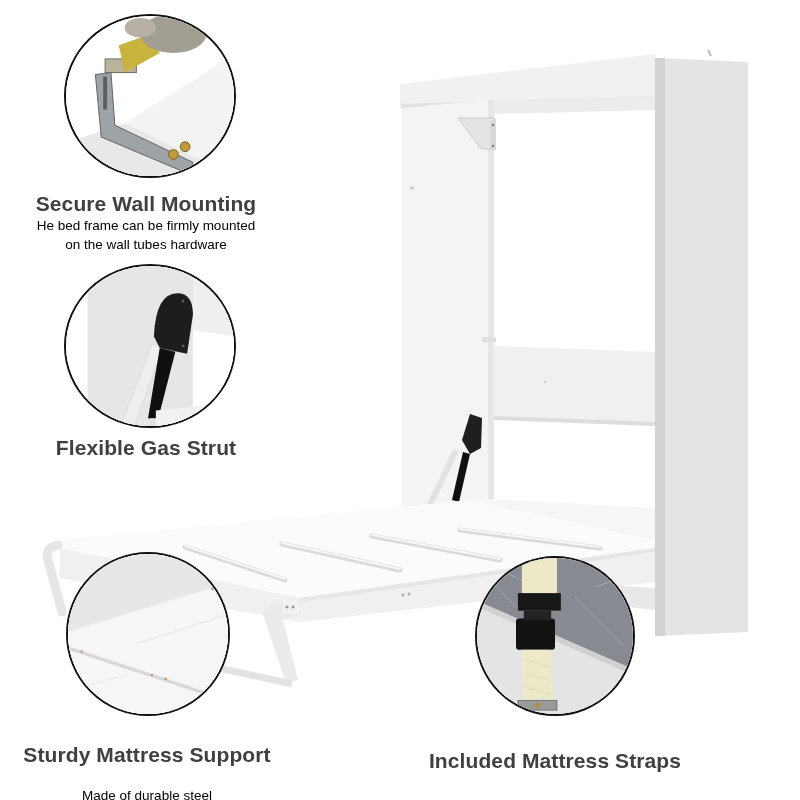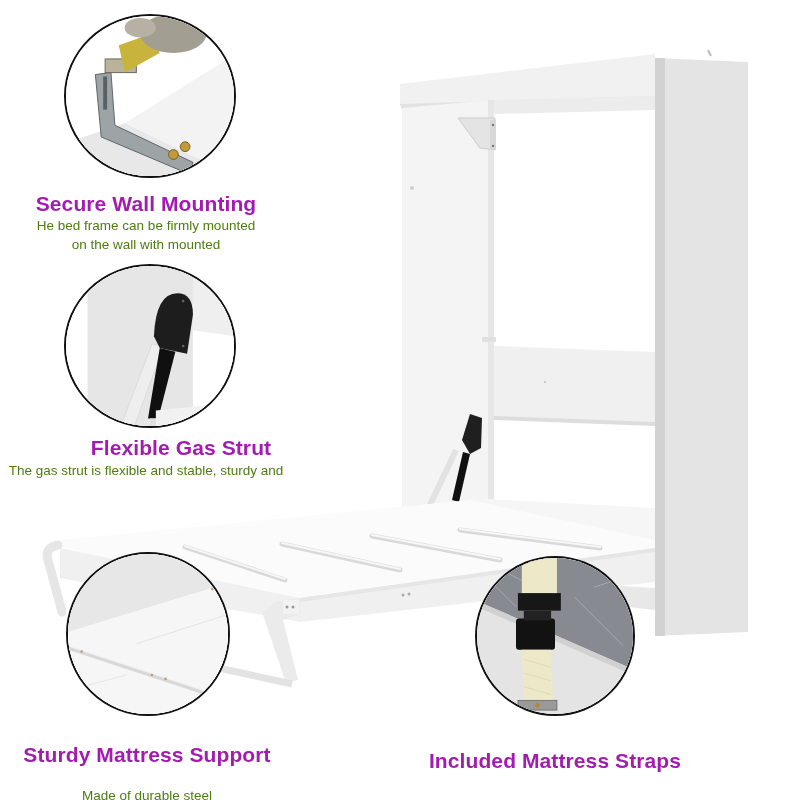--- a/index.html
+++ b/index.html
@@ -1,20 +1,20 @@
 <!DOCTYPE html>
 <html><head>
   <meta charset="utf-8">
   <style>
     html, body { margin: 0; padding: 0; background: #ffffff; }
     body { width: 800px; height: 800px; position: relative; overflow: hidden;
            font-family: "Liberation Sans", sans-serif; color: #111; }
-    .feature-title { position: absolute; font-weight: bold; font-size: 21px; color: #a21caf;
+    .feature-title { position: absolute; font-weight: bold; font-size: 21px; color: #404040;
                      text-align: center; white-space: nowrap; letter-spacing: 0.1px; }
-    .feature-desc { position: absolute; font-size: 13.5px; color: #4d7c0f; text-align: center;
+    .feature-desc { position: absolute; font-size: 13.5px; color: #000000; text-align: center;
                     line-height: 19px; white-space: nowrap; }
     .inset { position: absolute; border-radius: 50%; border: 2px solid #111; overflow: hidden;
              background: #fff; box-sizing: border-box; }
     .inset svg { width: 100%; height: 100%; display: block; }
     svg.product { position: absolute; left: 0; top: 0; }
   </style>
 </head>
 <body>
 
 <svg class="product" width="800" height="800" viewBox="0 0 800 800">
@@ -98,44 +98,43 @@
     <ellipse cx="110" cy="18" rx="34" ry="20" fill="#a39e92"></ellipse>
     <ellipse cx="76" cy="12" rx="16" ry="10" fill="#b6b1a4"></ellipse>
 
     <circle cx="110" cy="142" r="5" fill="#c09a3c" stroke="#7d5e1e"></circle>
     <circle cx="122" cy="134" r="5" fill="#c09a3c" stroke="#7d5e1e"></circle>
   </svg>
 </div>
 <div class="feature-title" style="left:0; width:292px; top:192px;">Secure Wall Mounting</div>
 <div class="feature-desc" style="left:0; width:292px; top:216px;">
   <div>He bed frame can be firmly mounted</div>
-  <div>on the wall with mounted</div>
+  <div>on the wall tubes hardware</div>
 </div>
 
 <div class="inset" style="left:64px; top:264px; width:172px; height:164px;">
   <svg viewBox="0 0 172 164">
     <rect width="172" height="164" fill="#ffffff"></rect>
     <rect x="22" y="0" width="108" height="164" fill="#e6e6e6"></rect>
     <polygon points="130,0 172,0 172,72 130,66" fill="#efefef"></polygon>
     <polygon points="130,66 172,72 172,164 130,164" fill="#ffffff"></polygon>
 
     <polygon points="88,80 100,82 70,164 56,164" fill="#eeeeee" stroke="#d4d4d4" stroke-width="0.7"></polygon>
 
     <path d="M90,72 Q92,28 114,28 Q130,28 130,50 L124,90 L96,84 Z" fill="#1d1d1d"></path>
     <circle cx="120" cy="36" r="1.3" fill="#666"></circle>
     <circle cx="120" cy="82" r="1.3" fill="#666"></circle>
 
     <polygon points="96,84 112,88 94,158 84,156" fill="#101010"></polygon>
     <rect x="86" y="156" width="8" height="8" fill="#e0e0e0"></rect>
     <polygon points="92,148 172,140 172,164 92,164" fill="#f1f1f1"></polygon>
   </svg>
 </div>
-<div class="feature-title" style="left:0; width:292px; top:436px;padding-left:35px;">Flexible Gas Strut</div>
+<div class="feature-title" style="left:0; width:292px; top:436px;">Flexible Gas Strut</div>
 <div class="feature-desc" style="left:0; width:292px; top:461px;">
-  <div>The gas strut is flexible and stable, sturdy and</div>
 </div>
 
 <div class="inset" style="left:66px; top:552px; width:164px; height:164px;">
   <svg viewBox="0 0 164 164">
     <rect width="164" height="164" fill="#fafafa"></rect>
     <polygon points="0,0 164,0 164,30 0,80" fill="#e7e7e7"></polygon>
     <polygon points="0,80 164,30 164,164 0,164" fill="#f6f6f6"></polygon>
     <line x1="0" y1="96" x2="164" y2="150" stroke="#d8d8d8" stroke-width="4"></line>
     <line x1="0" y1="94" x2="164" y2="148" stroke="#f2f2f2" stroke-width="1.4"></line>
     <line x1="70" y1="92" x2="164" y2="62" stroke="#dedede" stroke-width="0.8"></line>

